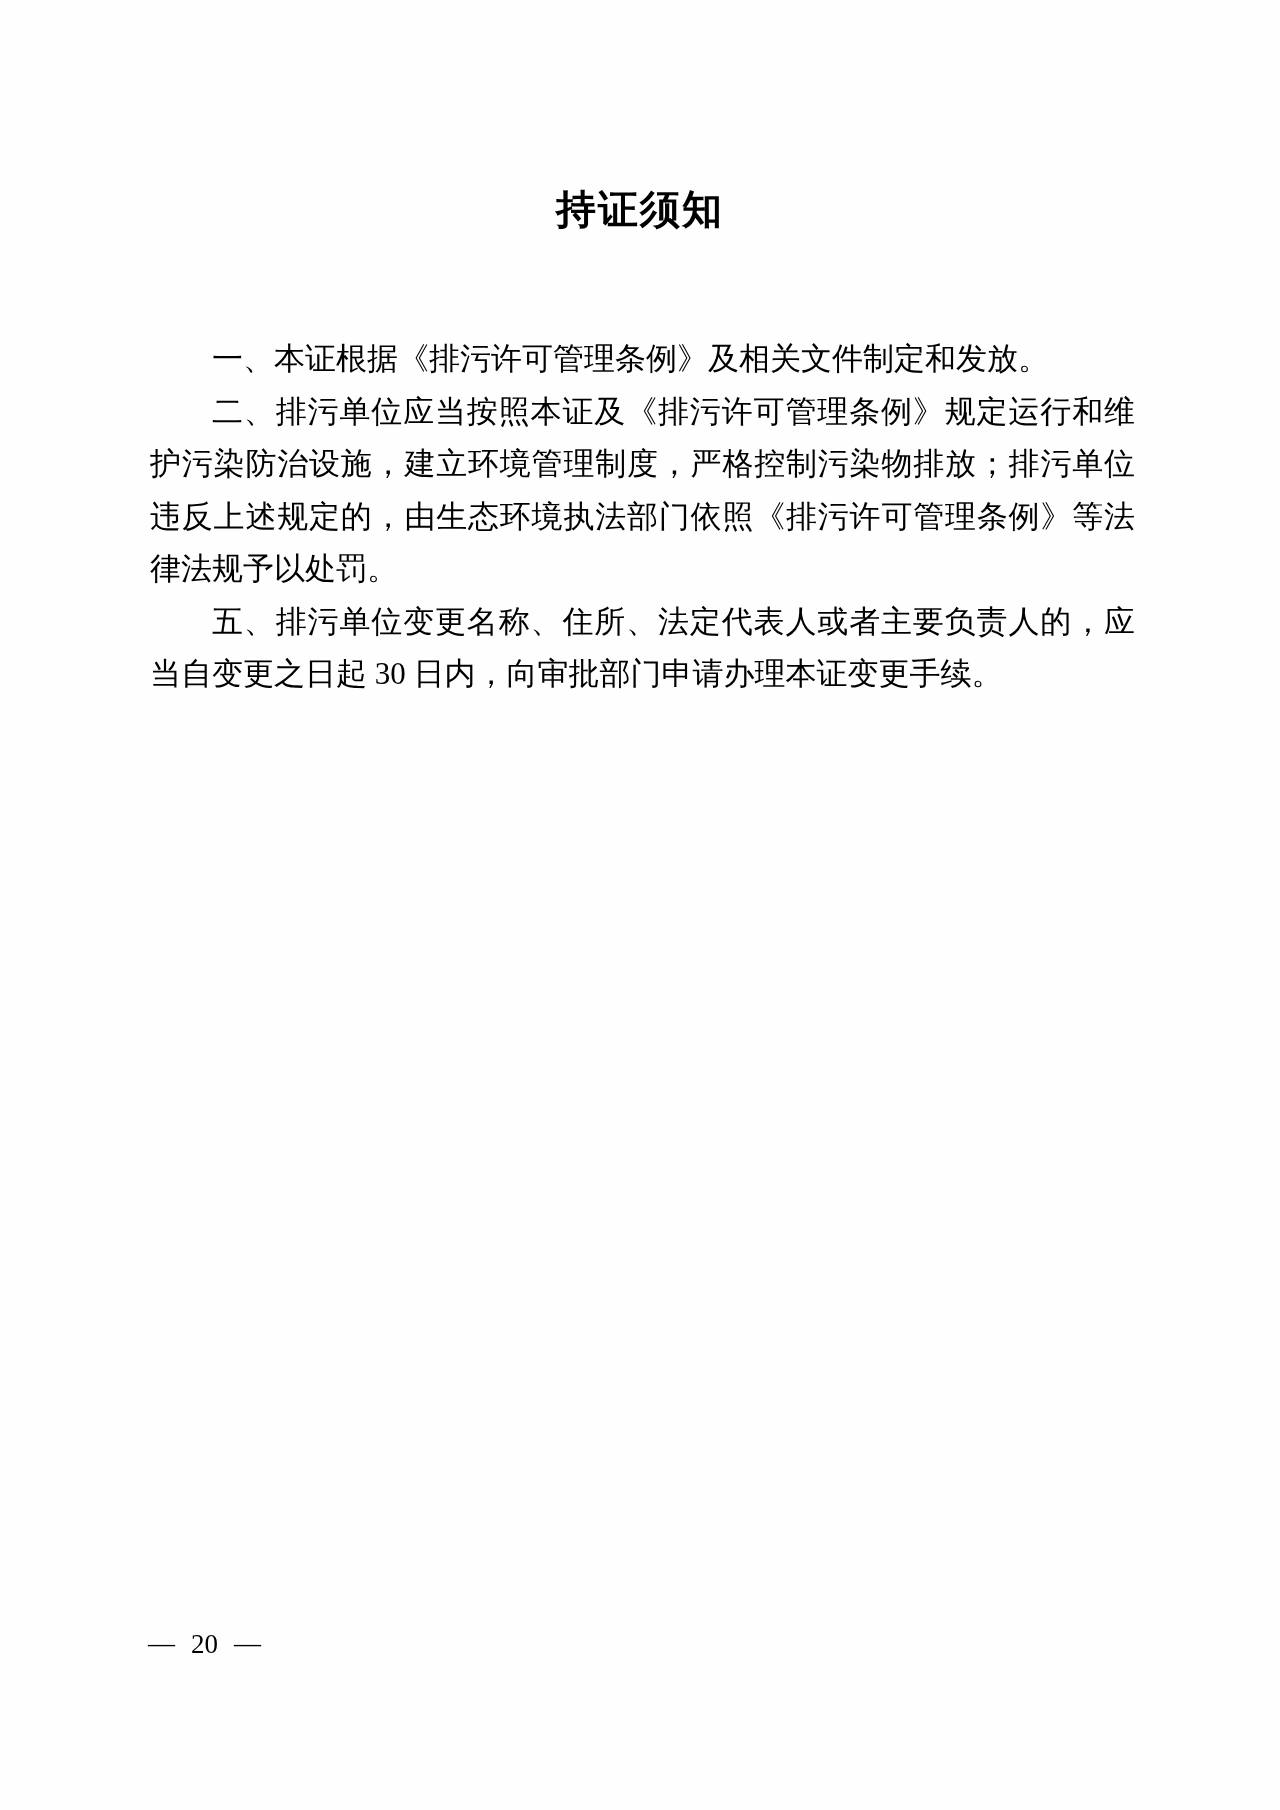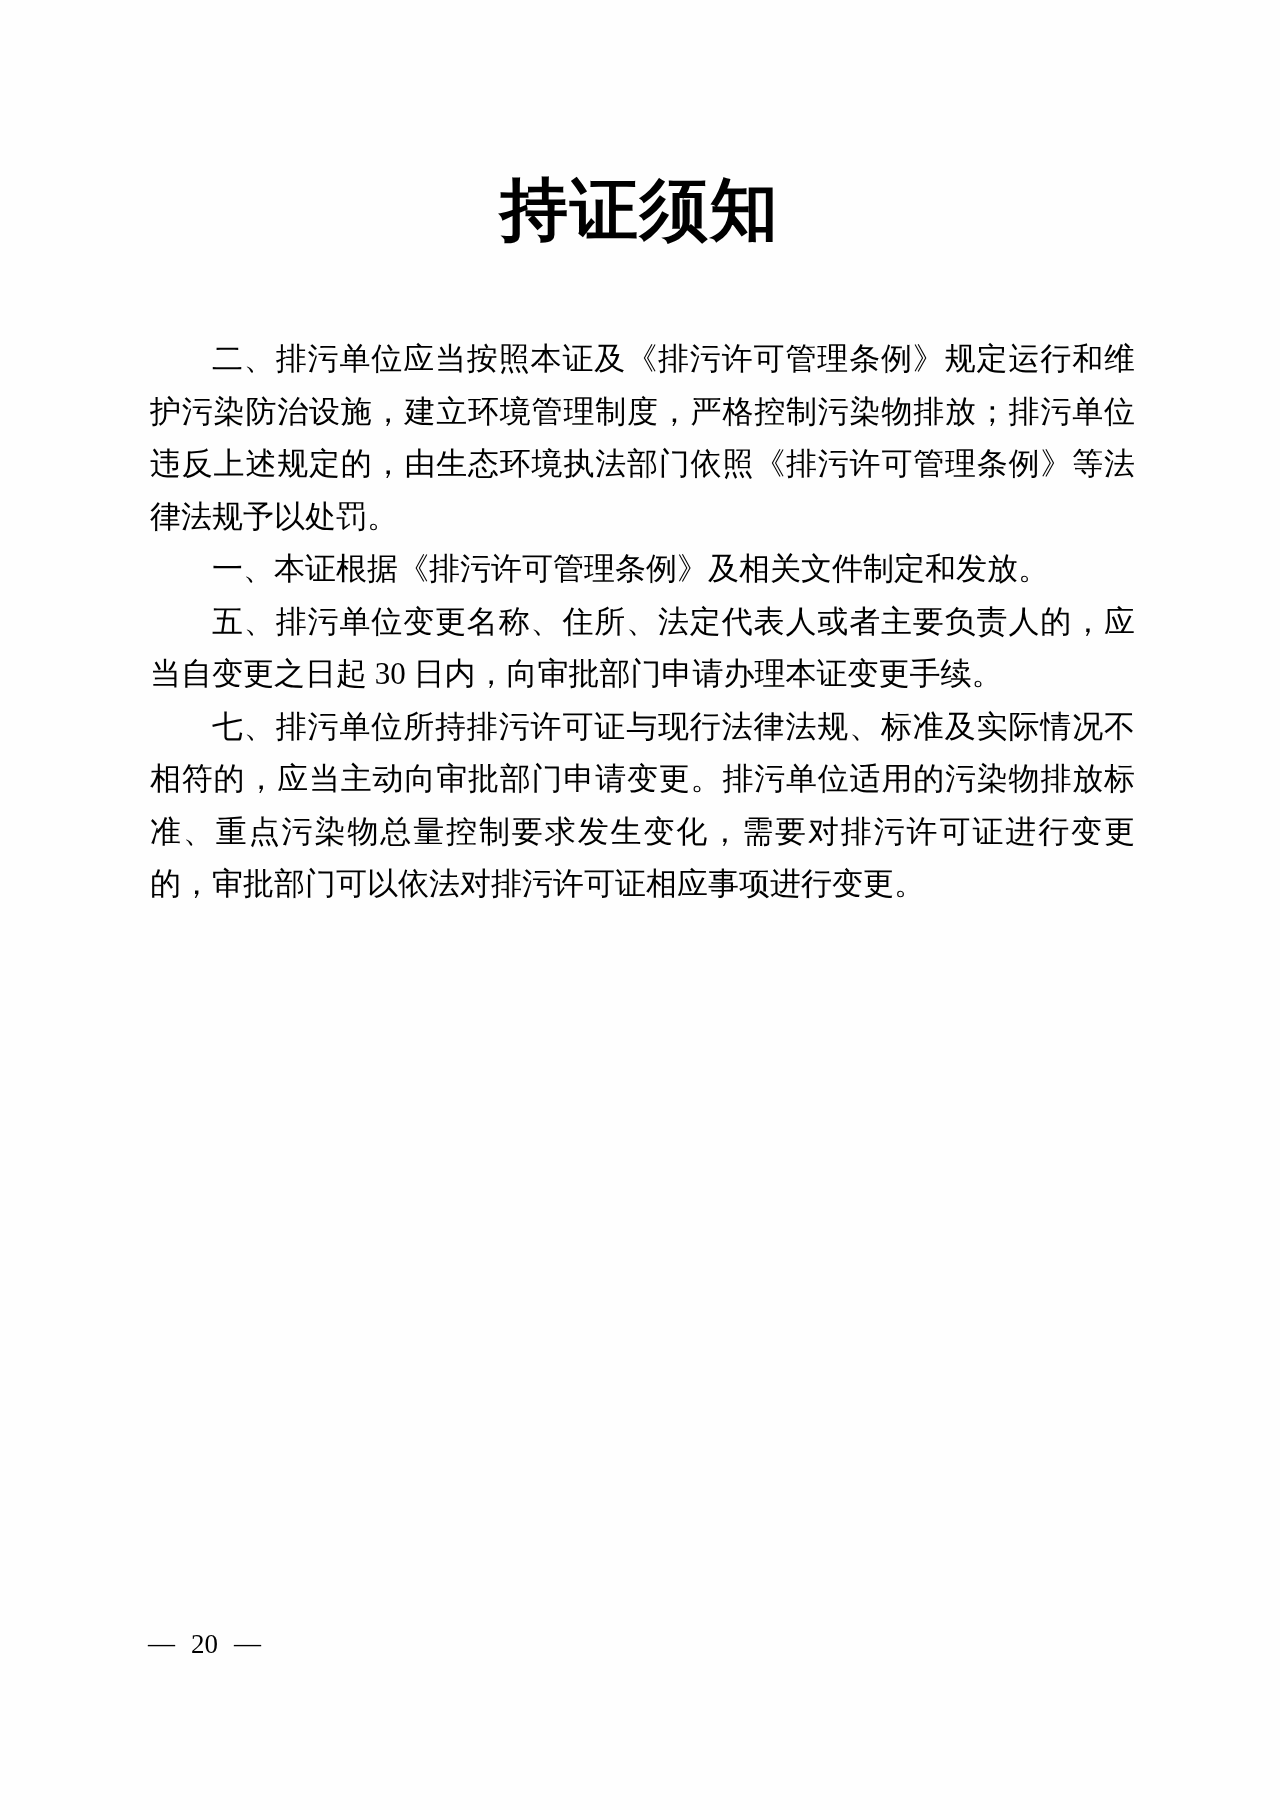--- a/index.html
+++ b/index.html
@@ -20,21 +20,21 @@
     inset: 0;
     background: #fefefe;
   }
   .doc-title {
     position: absolute;
     top: 180px;
     left: 0;
     width: 100%;
     margin: 0;
     text-align: center;
-    font-size: 68px;
+    font-size: 40px;
     line-height: 60px;
     font-weight: 600;
     letter-spacing: 2px;
   }
   .doc-body {
     position: absolute;
     top: 333px;
     left: 150px;
     width: 985px;
     font-size: 31px;
@@ -63,24 +63,23 @@
   }
 </style>
 </head>
 <body>
 
 <div class="page">
 
   <h1 class="doc-title">持证须知</h1>
 
   <div class="doc-body">
+    <p>一、本证根据《排污许可管理条例》及相关文件制定和发放。</p>
     <p>二、排污单位应当按照本证及《排污许可管理条例》规定运行和维护污染防治设施，建立环境管理制度，严格控制污染物排放；排污单位违反上述规定的，由生态环境执法部门依照《排污许可管理条例》等法律法规予以处罚。</p>
-    <p>一、本证根据《排污许可管理条例》及相关文件制定和发放。</p>
     <p>五、排污单位变更名称、住所、法定代表人或者主要负责人的，应当自变更之日起 30 日内，向审批部门申请办理本证变更手续。</p>
-    <p>七、排污单位所持排污许可证与现行法律法规、标准及实际情况不相符的，应当主动向审批部门申请变更。排污单位适用的污染物排放标准、重点污染物总量控制要求发生变化，需要对排污许可证进行变更的，审批部门可以依法对排污许可证相应事项进行变更。</p>
   </div>
 
   <div class="page-footer">
     <span class="dash">—</span>
     <span class="num">20</span>
     <span class="dash">—</span>
   </div>
 
 </div>
 

